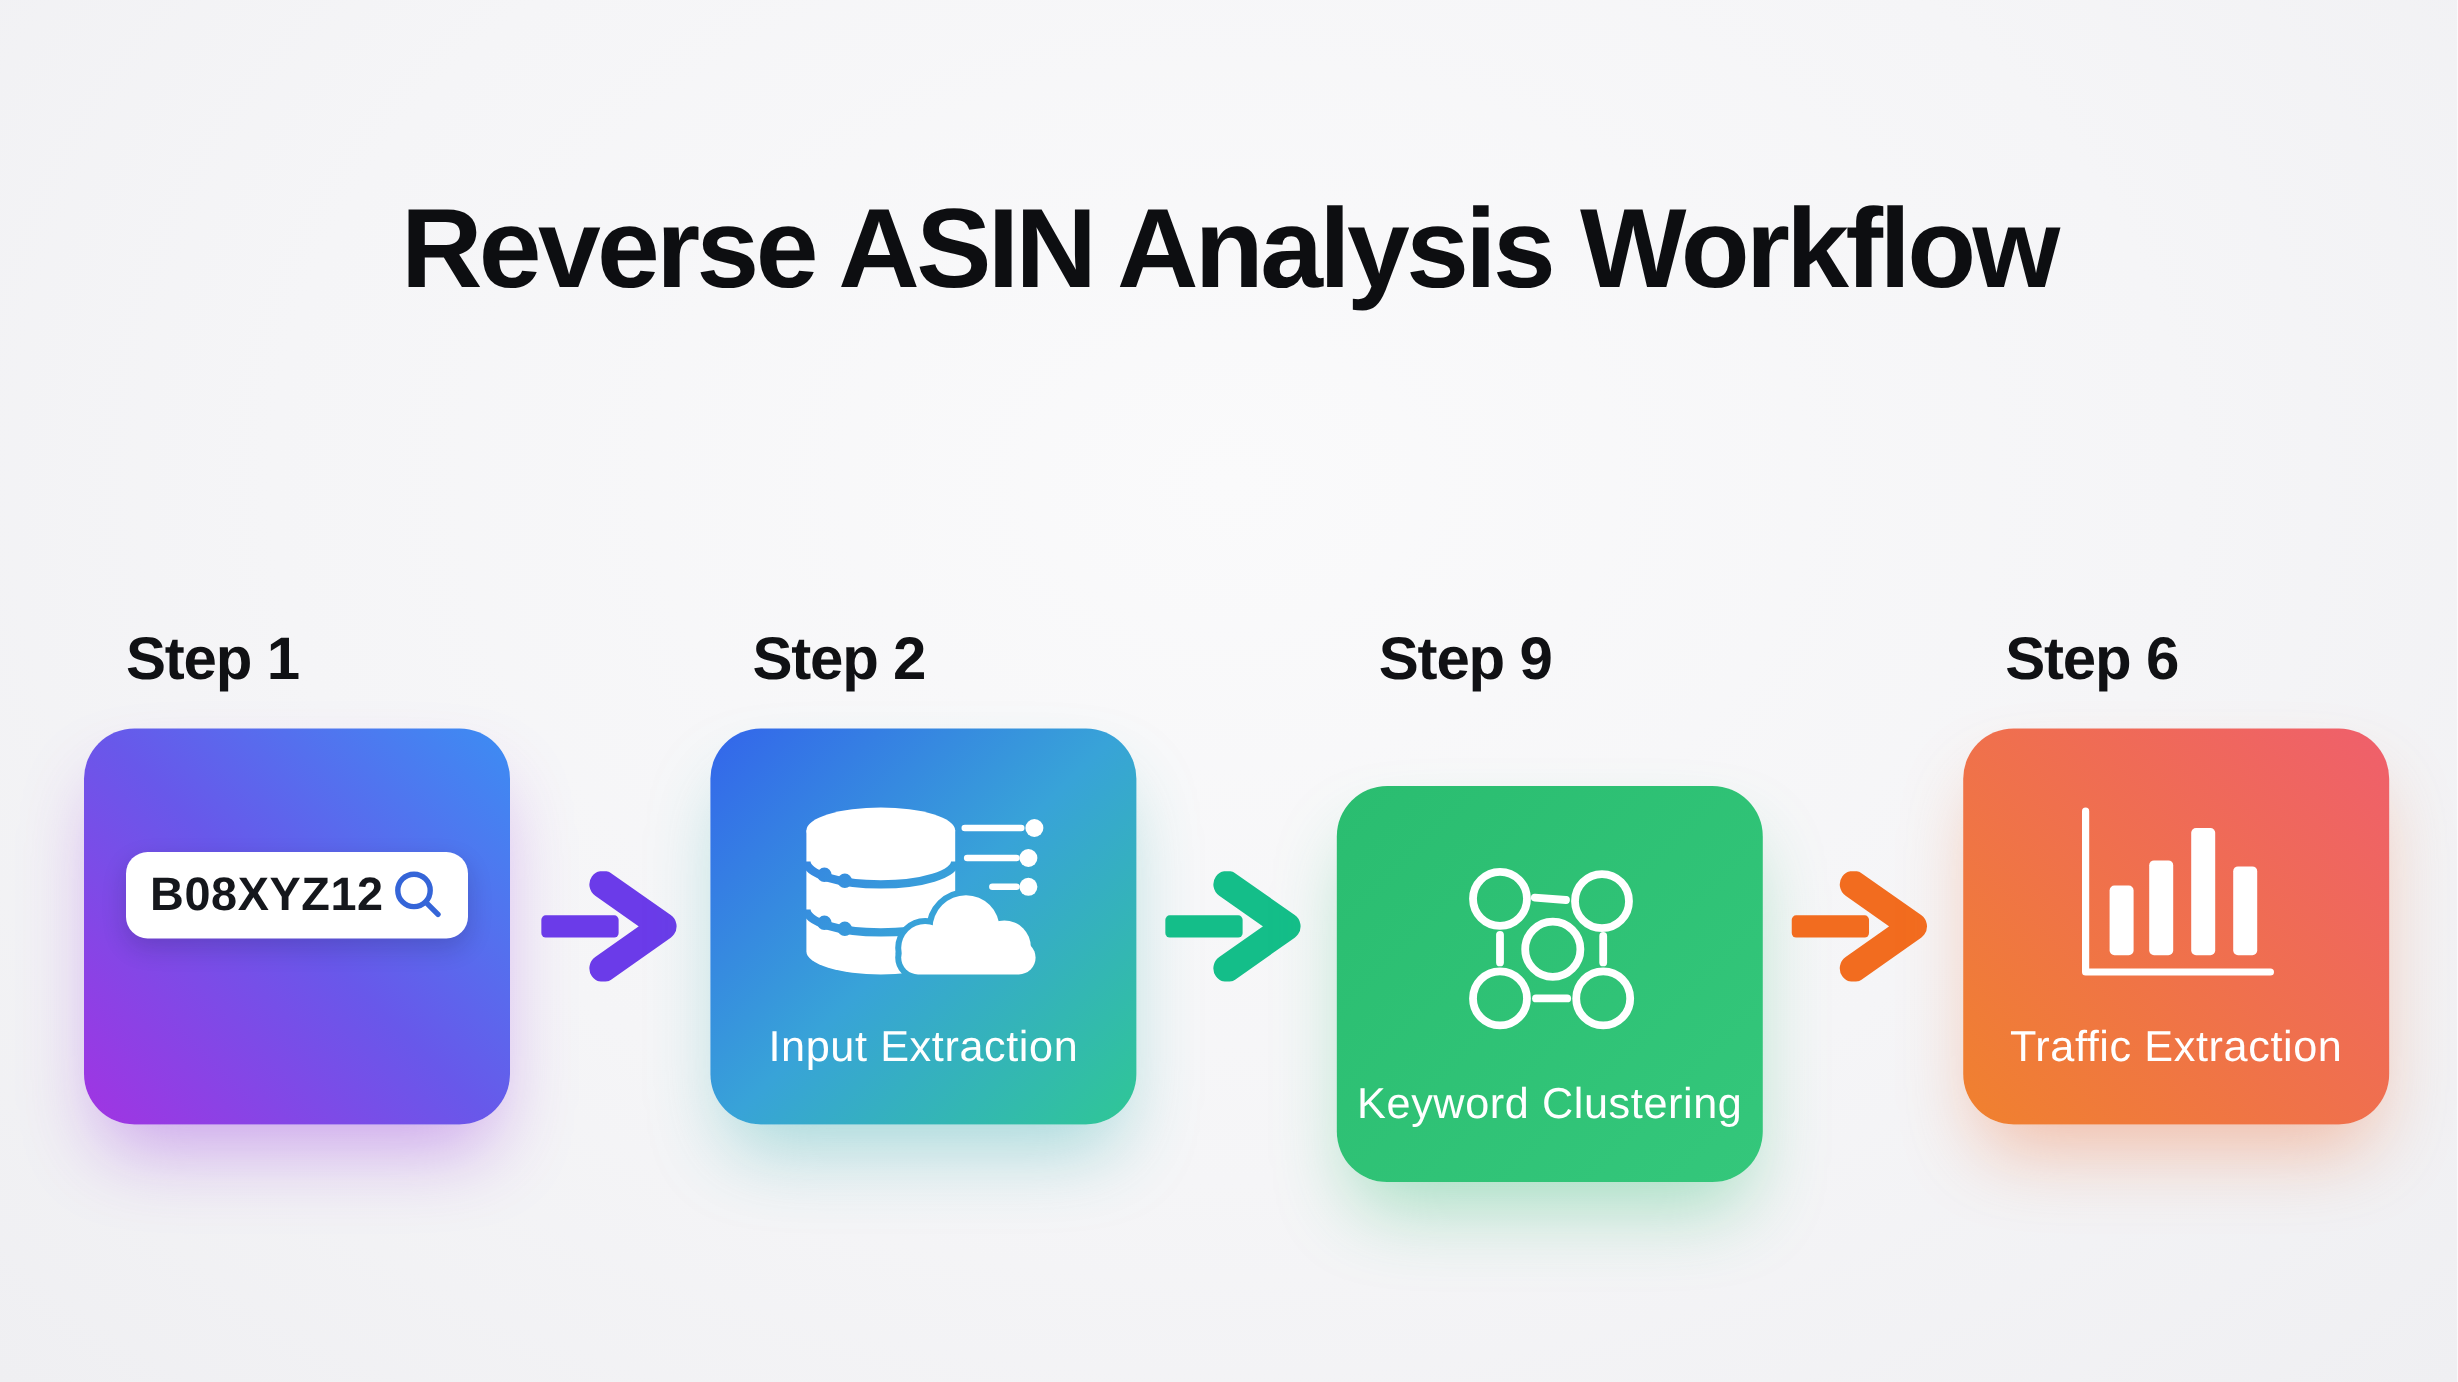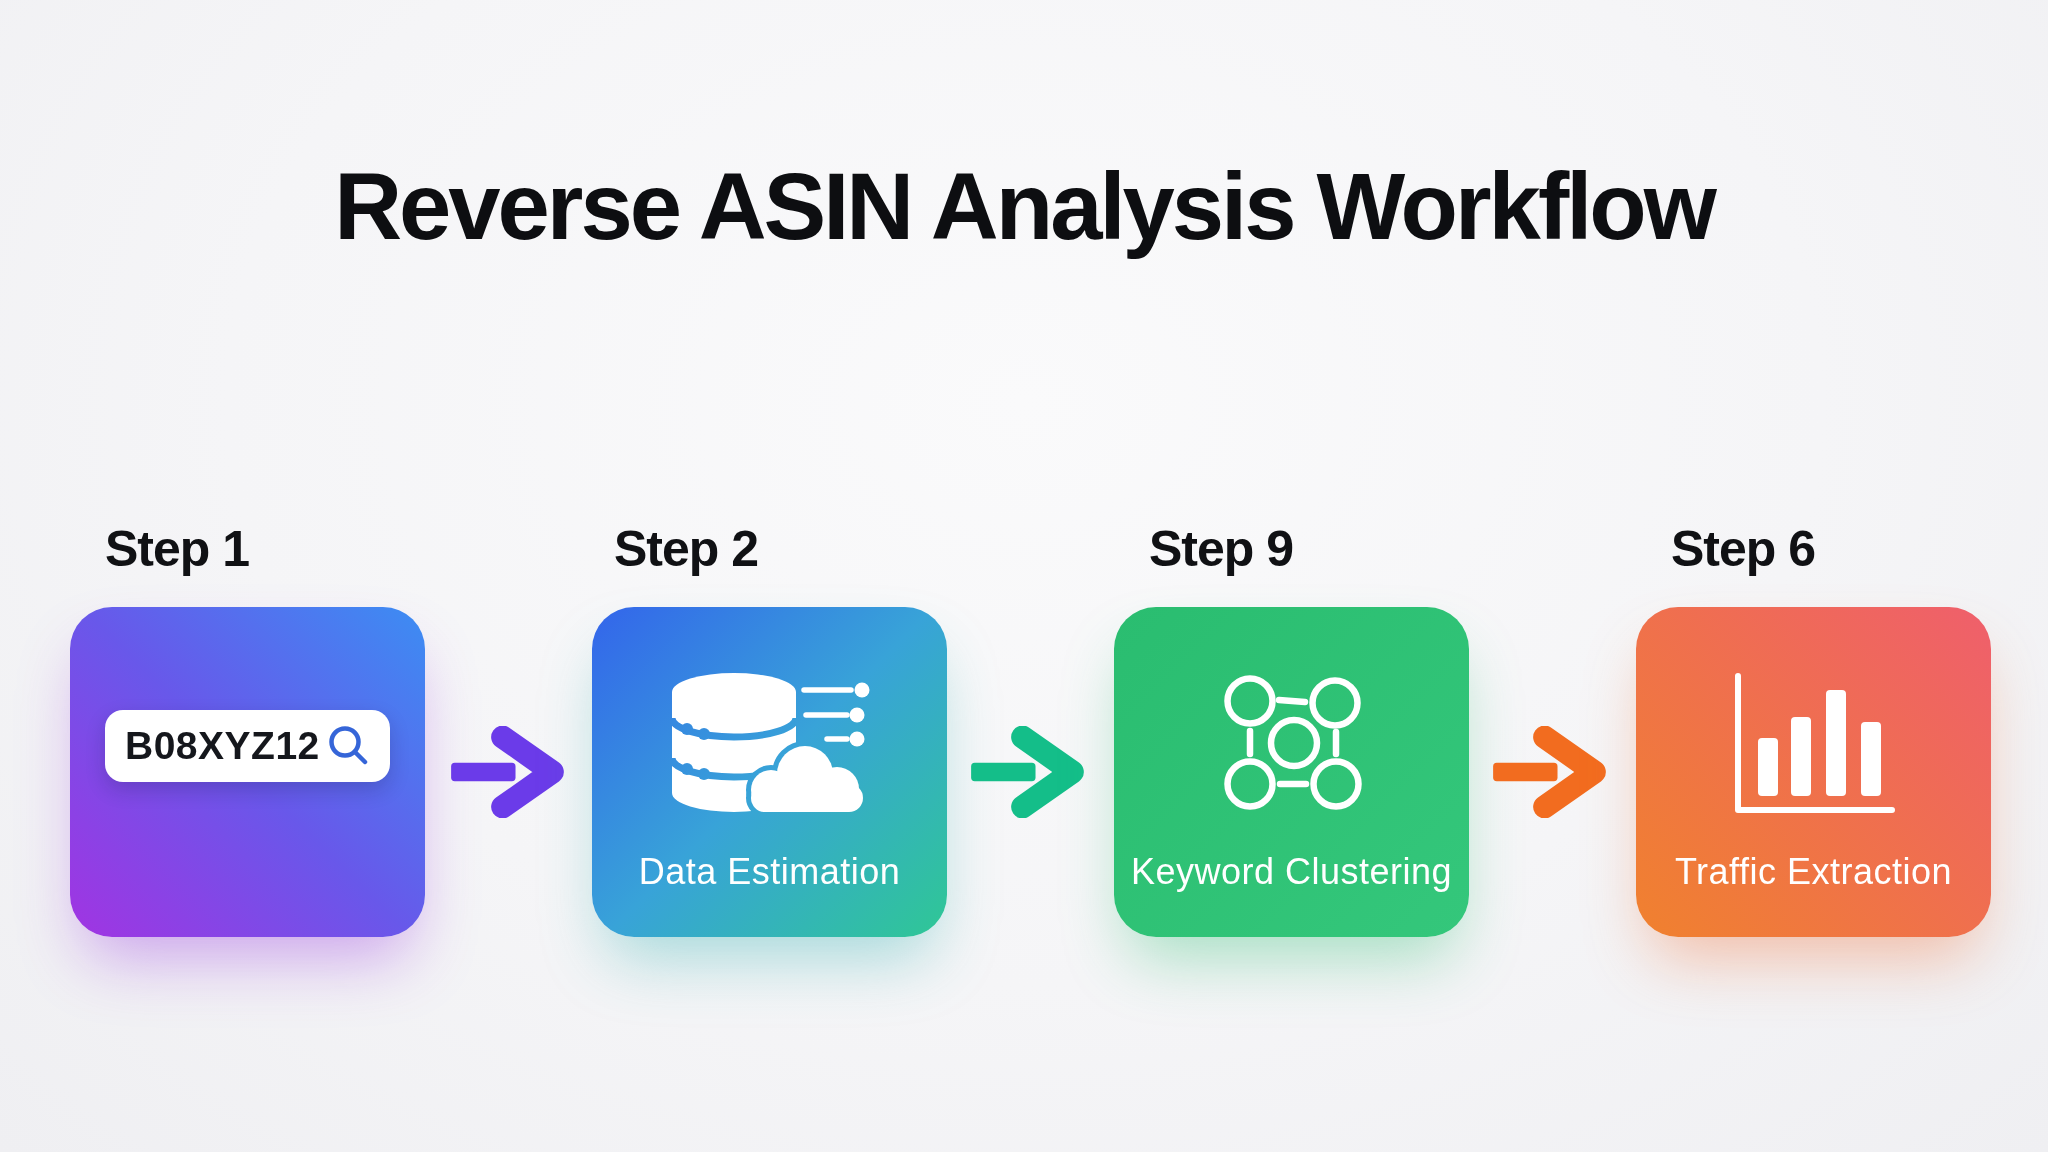--- a/index.html
+++ b/index.html
@@ -20,21 +20,21 @@
   .step-label {
     position:absolute; top:520px; font-size:50px; font-weight:700;
     color:#101114; letter-spacing:-1px;
   }
   .card {
     position:absolute; top:607px; width:355px; height:330px;
     border-radius:42px;
   }
   .card-1 { left:70px;   box-shadow:0 34px 64px -14px rgba(150,55,225,0.42); }
   .card-2 { left:592px;  box-shadow:0 34px 64px -14px rgba(45,175,175,0.40); }
-  .card-3 { left:1114px; box-shadow:0 34px 64px -14px rgba(46,190,115,0.40); }
+  .card-3 { left:1114px; box-shadow:0 34px 64px -14px rgba(46,190,115,0.40);margin-top:48px; }
   .card-4 { left:1636px; box-shadow:0 34px 64px -14px rgba(240,115,60,0.42); }
   .card-label {
     position:absolute; bottom:44px; left:0; width:100%;
     text-align:center; font-size:36px; font-weight:500; color:#ffffff;
     letter-spacing:0.5px;
   }
   .card-icon {
     position:absolute; top:52px; left:0; width:100%; height:170px;
     display:flex; align-items:center; justify-content:center;
   }
@@ -57,21 +57,21 @@
   svg { display:block; }
 </style>
 </head>
 <body>
 
 <div id="canvas">
 
   <h1 class="page-title">Reverse ASIN Analysis Workflow</h1>
 
   <div class="step-label" style="left:105px">Step 1</div>
-  <div class="step-label" style="left:614px">Step 2</div>
+  <div class="step-label" style="left:627px">Step 2</div>
   <div class="step-label" style="left:1149px">Step 9</div>
   <div class="step-label" style="left:1671px">Step 6</div>
 
   <div class="card card-1" style="background: linear-gradient(225deg, rgb(60, 141, 243), rgb(104, 88, 234), rgb(161, 52, 226));">
     <div class="search-box">
       <input class="asin-text" readonly="" value="B08XYZ123" style="">
       <span>
         <svg width="46" height="46" viewBox="0 0 46 46">
           <circle cx="19" cy="19" r="13.5" fill="none" class="mag-stroke" stroke="#3565D8" stroke-width="4.5"></circle>
           <line x1="29" y1="29" x2="39" y2="39" class="mag-stroke" stroke="#3565D8" stroke-width="4.5" stroke-linecap="round"></line>
@@ -121,21 +121,21 @@
           <line x1="139" y1="43" x2="180" y2="43"></line>
           <line x1="160" y1="67" x2="180" y2="67"></line>
         </g>
         <g fill="white">
           <circle cx="195" cy="18" r="7.5"></circle>
           <circle cx="190" cy="43" r="7.5"></circle>
           <circle cx="190" cy="67" r="7.5"></circle>
         </g>
       </svg>
     </div>
-    <div class="card-label">Data Estimation</div>
+    <div class="card-label">Input Extraction</div>
   </div>
 
   <div class="arrow arrow-2">
     <svg width="124" height="92" viewBox="0 0 132 100">
       <rect class="arrow-fill" x="2" y="40" width="70" height="20" rx="4" fill="#14BE89"></rect>
       <polyline class="arrow-stroke" points="58,12 112,50 58,88" fill="none" stroke="#14BE89" stroke-width="25" stroke-linecap="round" stroke-linejoin="round"></polyline>
     </svg>
   </div>
 
   <div class="card card-3" style="background: linear-gradient(135deg, rgb(42, 189, 112), rgb(52, 199, 123));">

